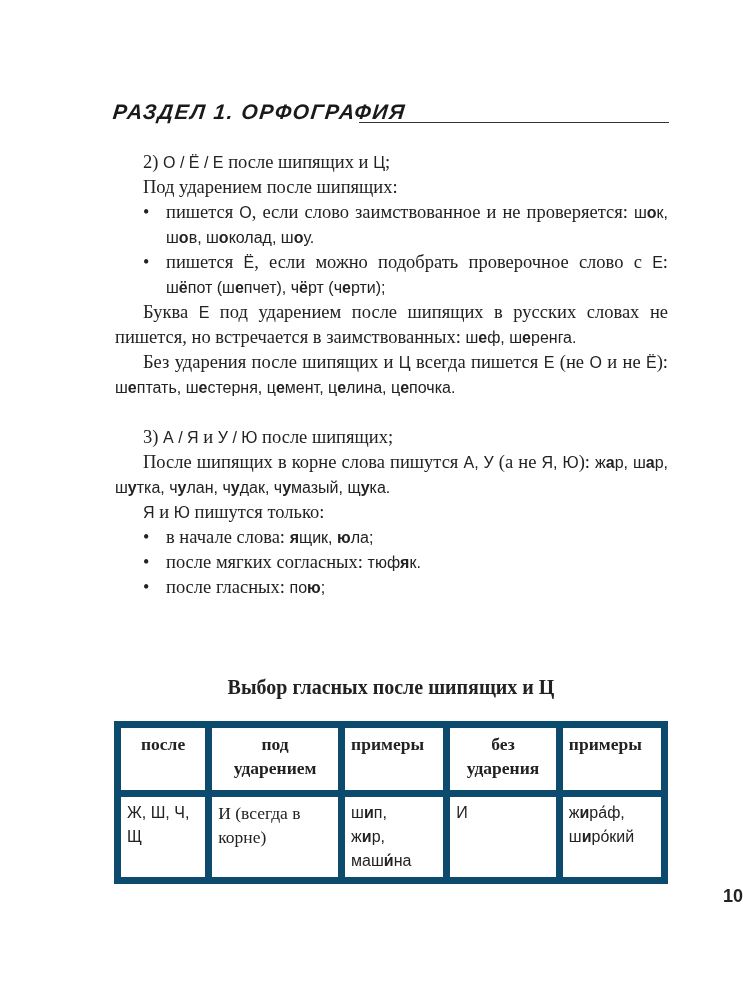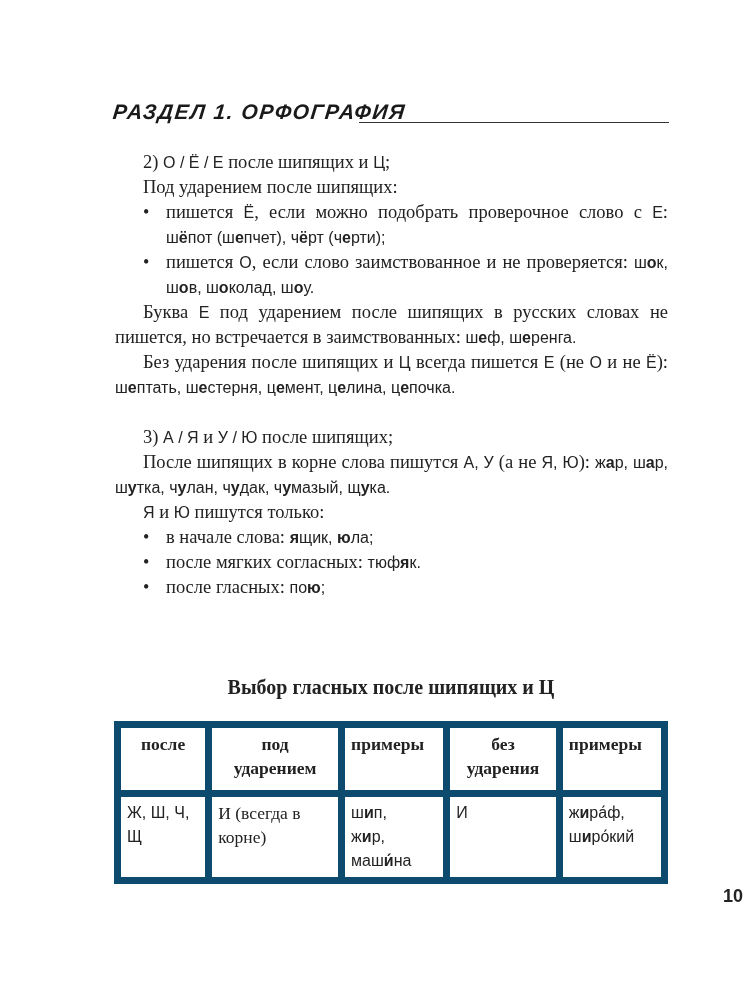--- a/index.html
+++ b/index.html
@@ -39,22 +39,22 @@
 <div class="header">
   <div class="header-title">РАЗДЕЛ 1. ОРФОГРАФИЯ</div>
   <div class="header-rule"></div>
 </div>
 
 <div class="body">
 
   <p class="p indent"><span>2) </span><span class="sans">О / Ё / Е</span><span> после шипящих и </span><span class="sans">Ц</span><span>;</span></p>
   <p class="p indent">Под ударением после шипящих:</p>
   <ul class="ul">
+    <li class="li"><span>пишется </span><span class="sans">О</span><span>, если слово заимствованное и не проверяется: </span><span class="sans"><span>ш</span><b class="h">о</b><span>к, </span><span>ш</span><b class="h">о</b><span>в, </span><span>ш</span><b class="h">о</b><span>колад, </span><span>ш</span><b class="h">о</b><span>у.</span></span></li>
     <li class="li"><span>пишется </span><span class="sans">Ё</span><span>, если можно подобрать проверочное слово с </span><span class="sans">Е</span><span>: </span><span class="sans"><span>ш</span><b class="h">ё</b><span>пот</span><span> (ш</span><b class="h">е</b><span>пчет), </span><span>ч</span><b class="h">ё</b><span>рт</span><span> (ч</span><b class="h">е</b><span>рти);</span></span></li>
-    <li class="li"><span>пишется </span><span class="sans">О</span><span>, если слово заимствованное и не проверяется: </span><span class="sans"><span>ш</span><b class="h">о</b><span>к, </span><span>ш</span><b class="h">о</b><span>в, </span><span>ш</span><b class="h">о</b><span>колад, </span><span>ш</span><b class="h">о</b><span>у.</span></span></li>
   </ul>
   <p class="p indent"><span>Буква </span><span class="sans">Е</span><span> под ударением после шипящих в русских словах не пишется, но встречается в заимствованных: </span><span class="sans"><span>ш</span><b class="h">е</b><span>ф, </span><span>ш</span><b class="h">е</b><span>ренга.</span></span></p>
   <p class="p indent"><span>Без ударения после шипящих и </span><span class="sans">Ц</span><span> всегда пишется </span><span class="sans">Е</span><span> (не </span><span class="sans">О</span><span> и не </span><span class="sans">Ё</span><span>): </span><span class="sans"><span>ш</span><b class="h">е</b><span>птать, </span><span>ш</span><b class="h">е</b><span>стерня, </span><span>ц</span><b class="h">е</b><span>мент, </span><span>ц</span><b class="h">е</b><span>лина, </span><span>ц</span><b class="h">е</b><span>почка.</span></span></p>
 
   <div class="gap"></div>
 
   <p class="p indent"><span>3) </span><span class="sans">А / Я</span><span> и </span><span class="sans">У / Ю</span><span> после шипящих;</span></p>
   <p class="p indent"><span>После шипящих в корне слова пишутся </span><span class="sans">А, У</span><span> (а не </span><span class="sans">Я, Ю</span><span>): </span><span class="sans"><span>ж</span><b class="h">а</b><span>р, </span><span>ш</span><b class="h">а</b><span>р, </span><span>ш</span><b class="h">у</b><span>тка, </span><span>ч</span><b class="h">у</b><span>лан, </span><span>ч</span><b class="h">у</b><span>дак, </span><span>ч</span><b class="h">у</b><span>мазый, </span><span>щ</span><b class="h">у</b><span>ка.</span></span></p>
   <p class="p indent"><span class="sans">Я</span><span> и </span><span class="sans">Ю</span><span> пишутся только:</span></p>
   <ul class="ul">

